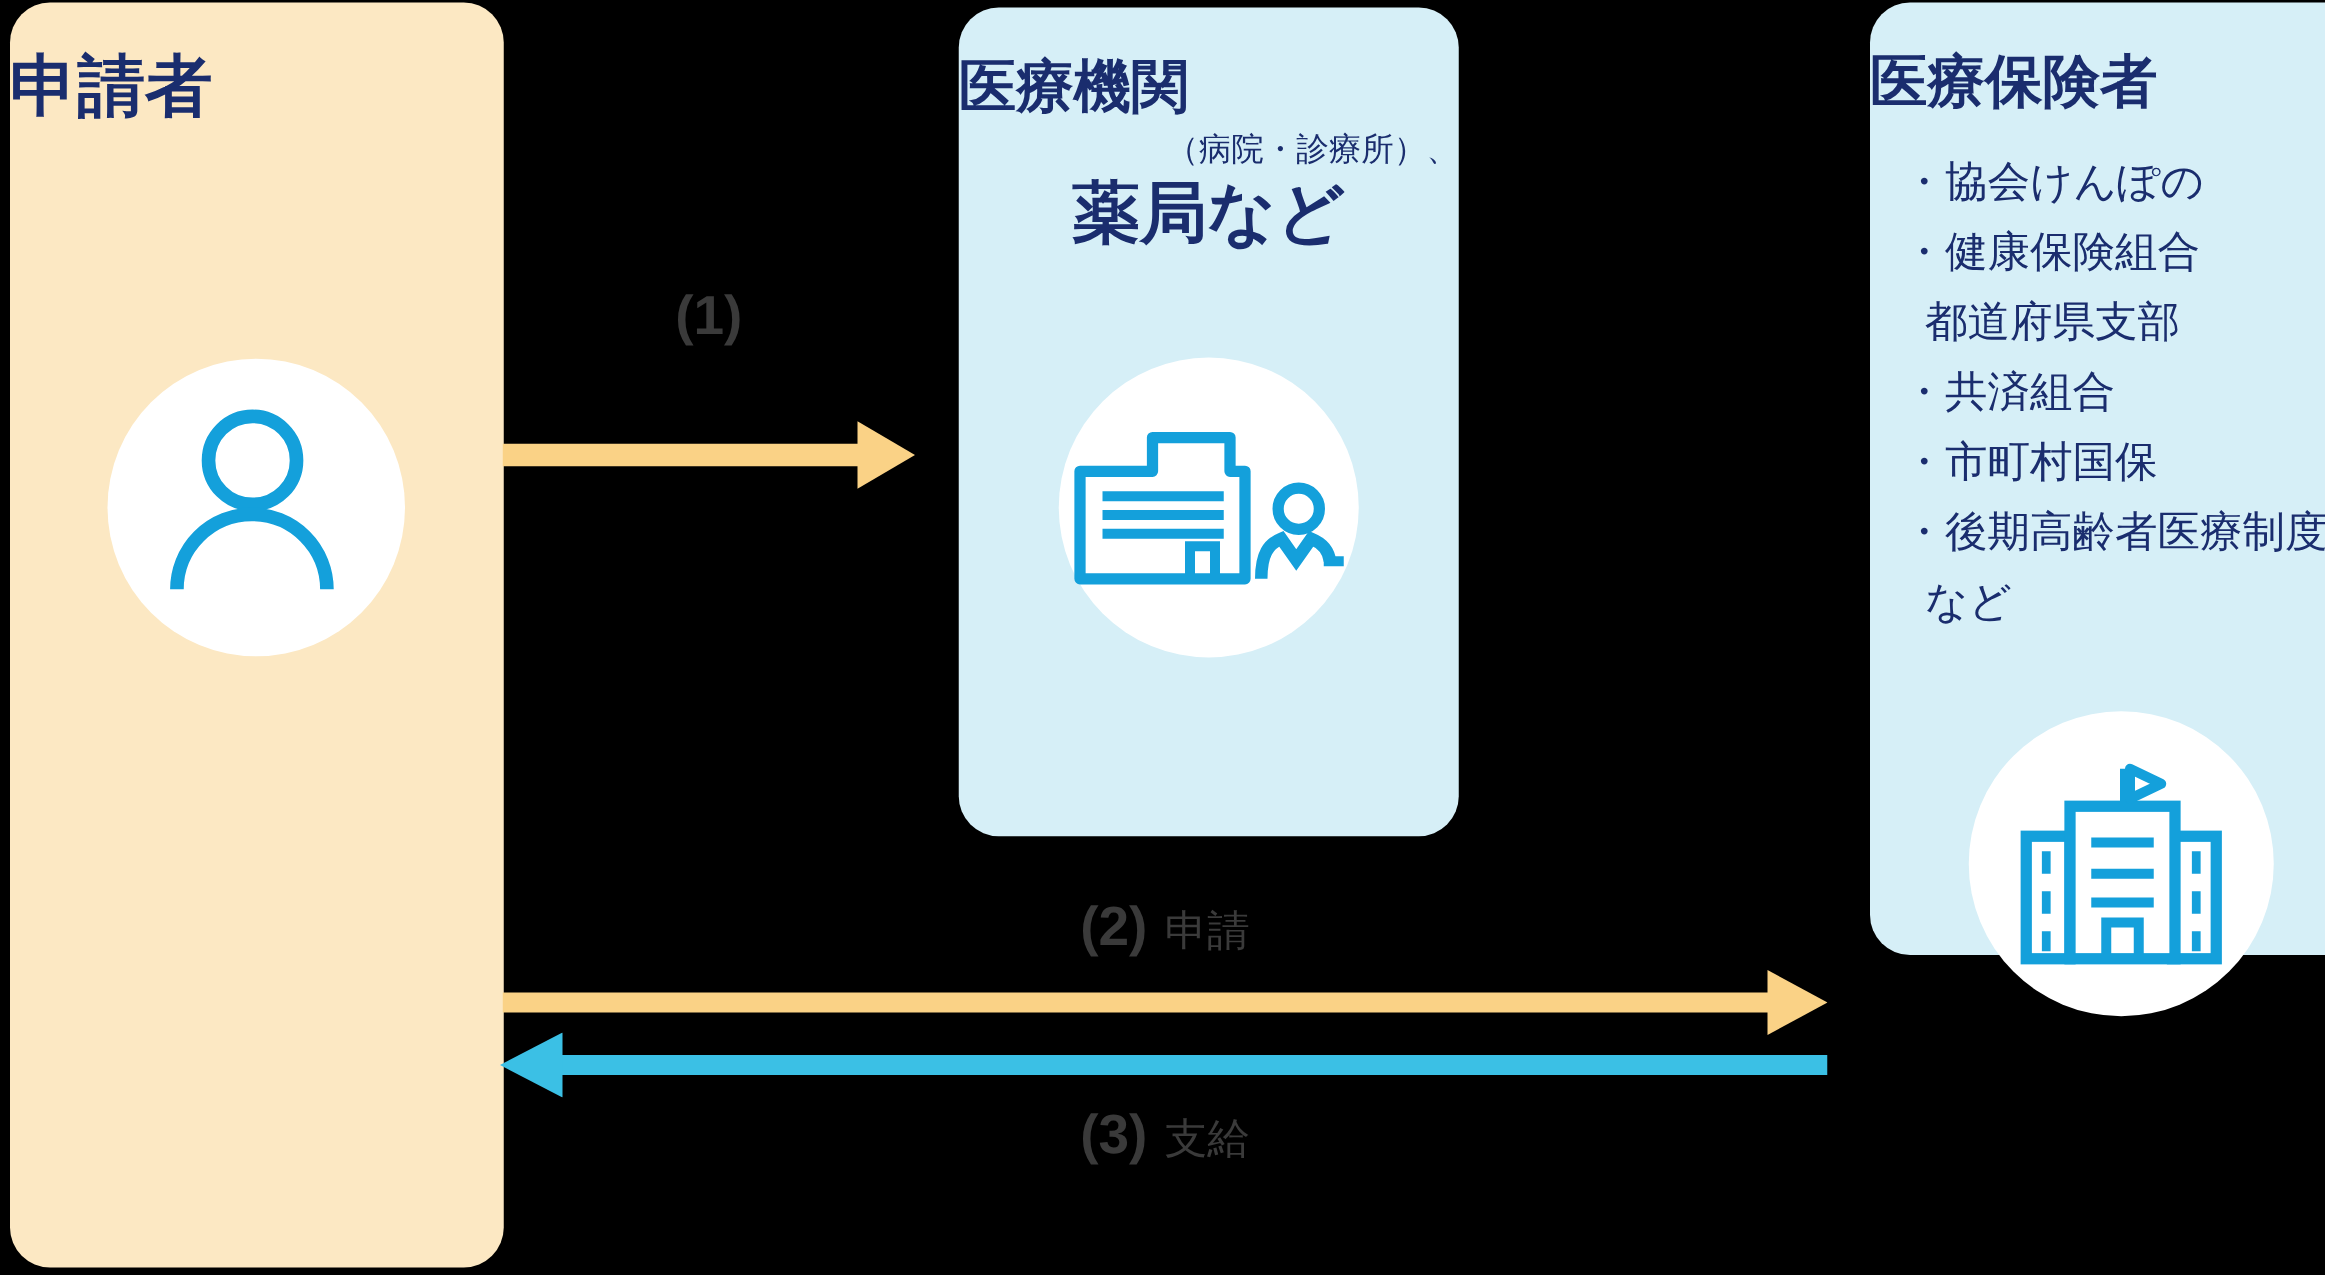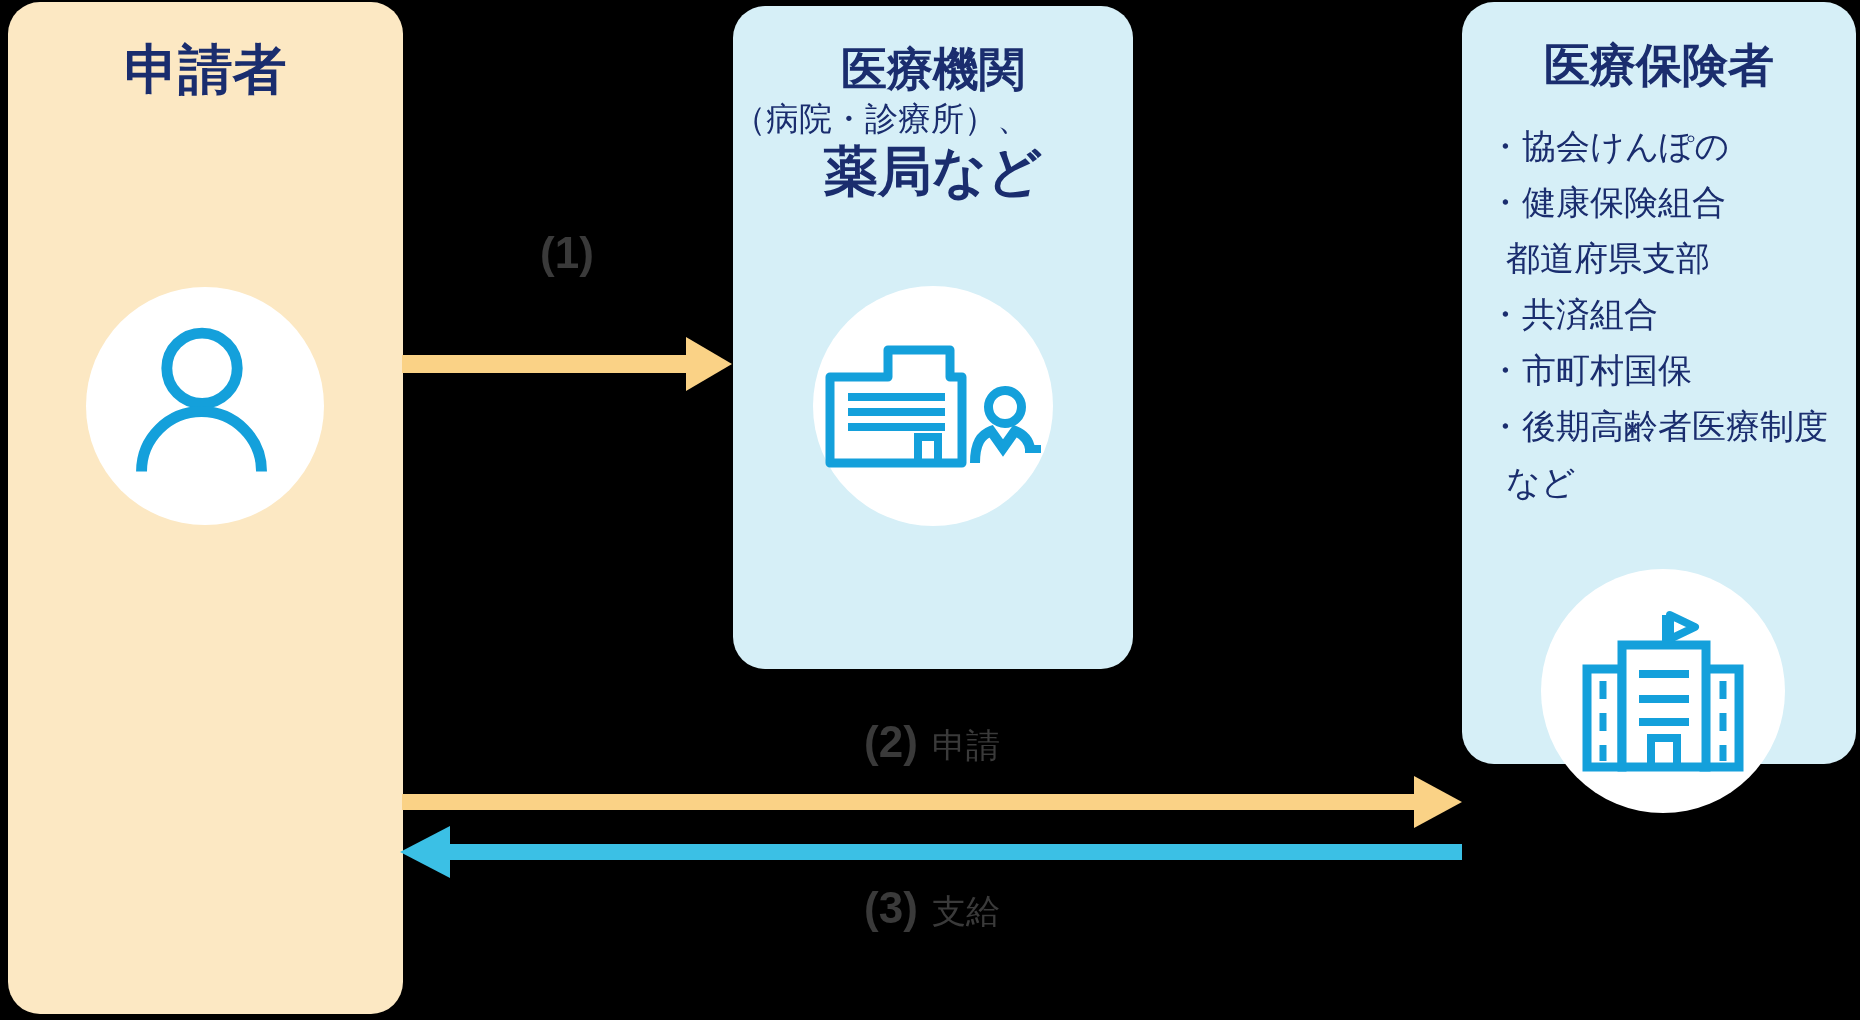--- a/index.html
+++ b/index.html
@@ -11,29 +11,29 @@
     --ablue:#3BC0E5;
     --gray:#3A3A3A;
   }
   html,body{margin:0;padding:0;background:#000;}
   .stage{
     position:relative;width:1860px;height:1020px;background:#000;overflow:hidden;
     font-family:"Liberation Sans","DejaVu Sans",sans-serif;
   }
   .panel{position:absolute;border-radius:32px;}
   .panel-cream{background:var(--cream);}
-  .panel-blue{background:var(--pblue);}
+  .panel-blue{background:var(--pblue);margin-left:34px;}
   #panel-applicant{left:8px;top:2px;width:395px;height:1012px;}
   #panel-medical{left:733px;top:6px;width:400px;height:663px;}
   #panel-insurer{left:1462px;top:2px;width:394px;height:762px;}
 
-  .panel h2{margin:0;text-align:center;color:var(--navy);font-weight:700;}
+  .panel h2{margin:0;text-align:left;color:var(--navy);font-weight:700;}
   #applicant-title{padding-top:38px;font-size:54px;line-height:58px;}
   #medical-title{padding-top:36px;font-size:46px;line-height:54px;}
-  .medical-subtitle{margin:0;text-align:left;color:var(--navy);font-weight:400;font-size:33px;line-height:46px;}
+  .medical-subtitle{margin:0;text-align:right;color:var(--navy);font-weight:400;font-size:26px;line-height:46px;}
   .medical-title2{margin:0;text-align:center;color:var(--navy);font-weight:700;font-size:54px;line-height:58px;}
   #insurer-title{padding-top:36px;font-size:46px;line-height:54px;}
 
   .ins-list{position:absolute;left:26px;top:116px;width:360px;color:var(--navy);
     font-size:34px;line-height:56px;font-weight:400;}
   .ins-line{white-space:nowrap;}
   .ins-line.cont{padding-left:18px;}
 
   .icon-circle{position:absolute;background:#fff;border-radius:50%;
     display:flex;align-items:center;justify-content:center;}

